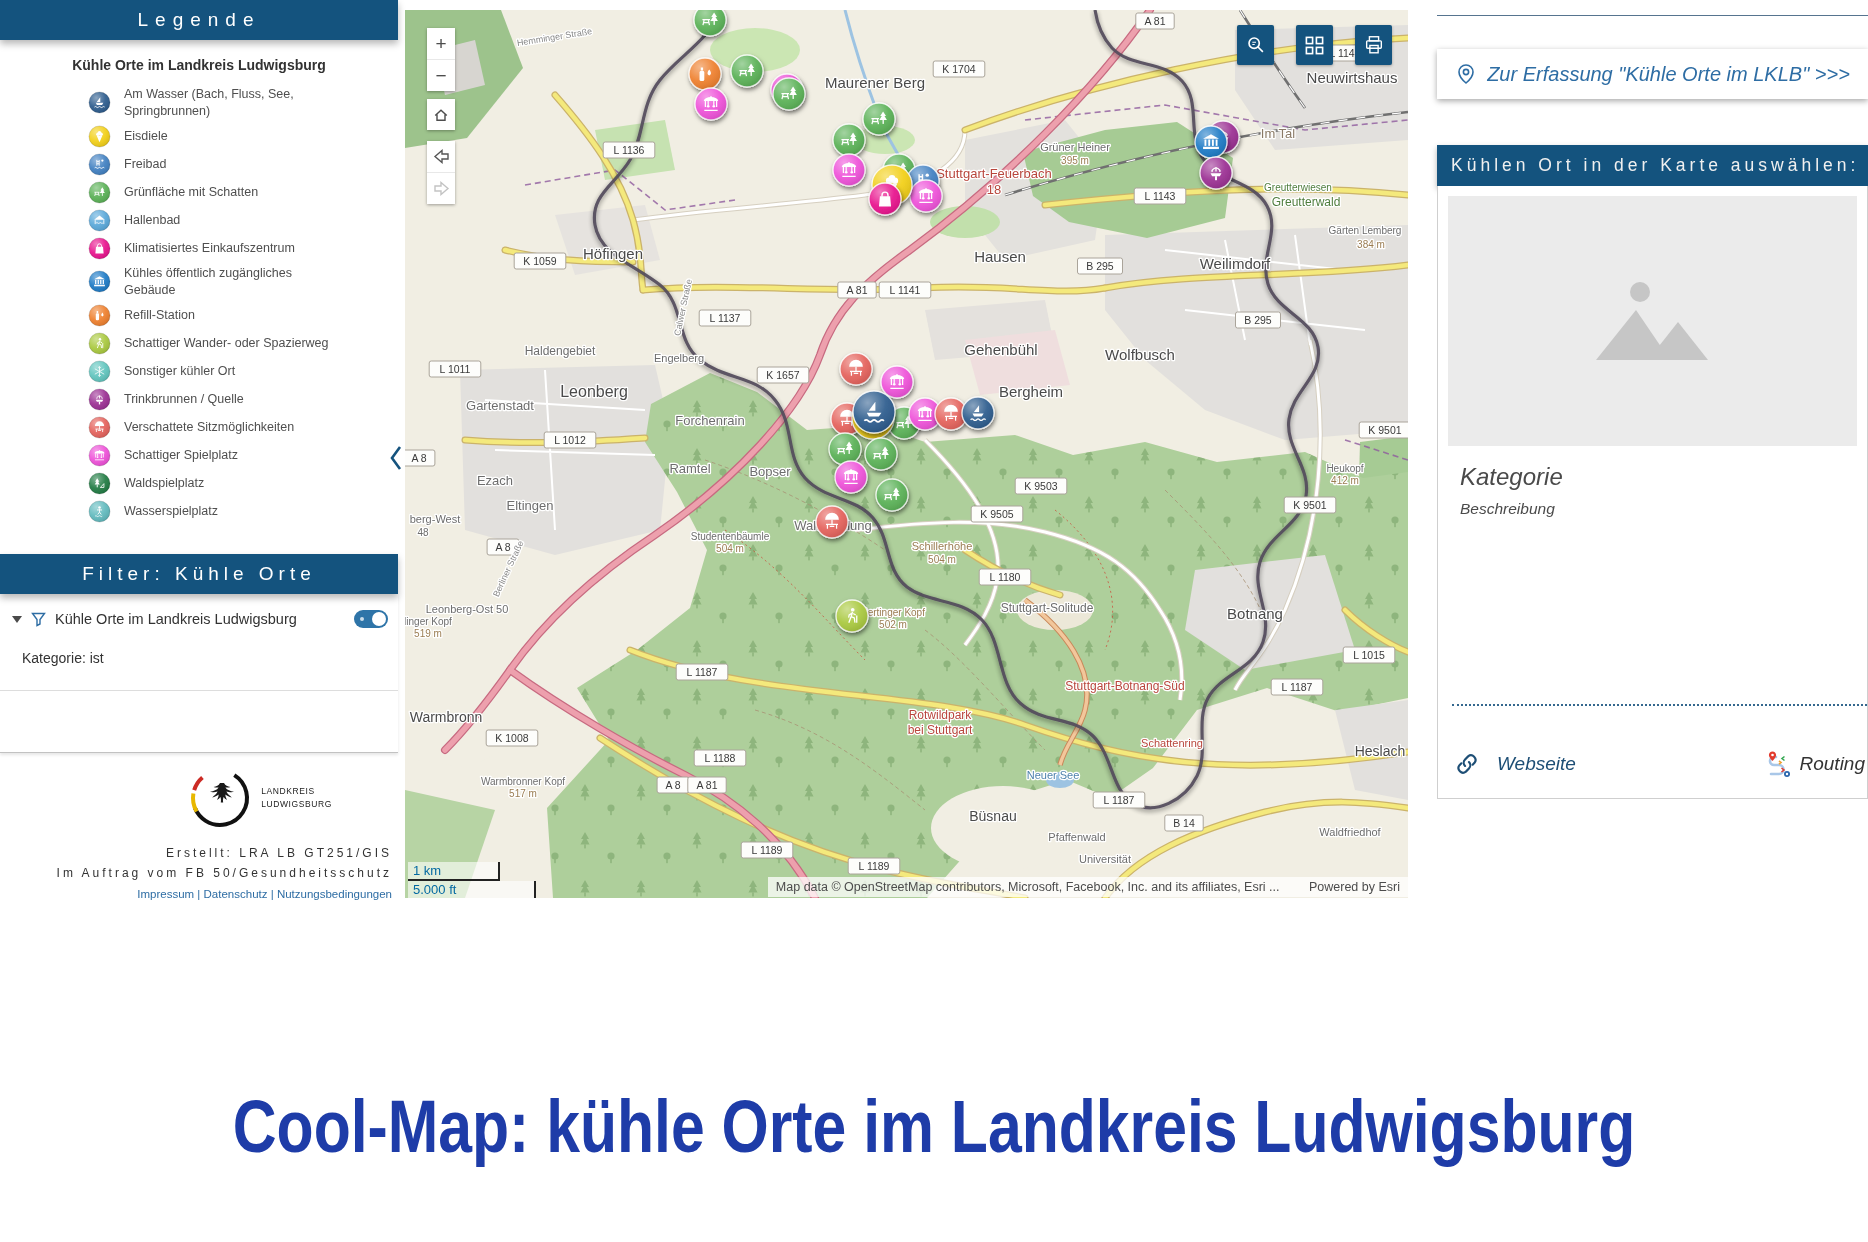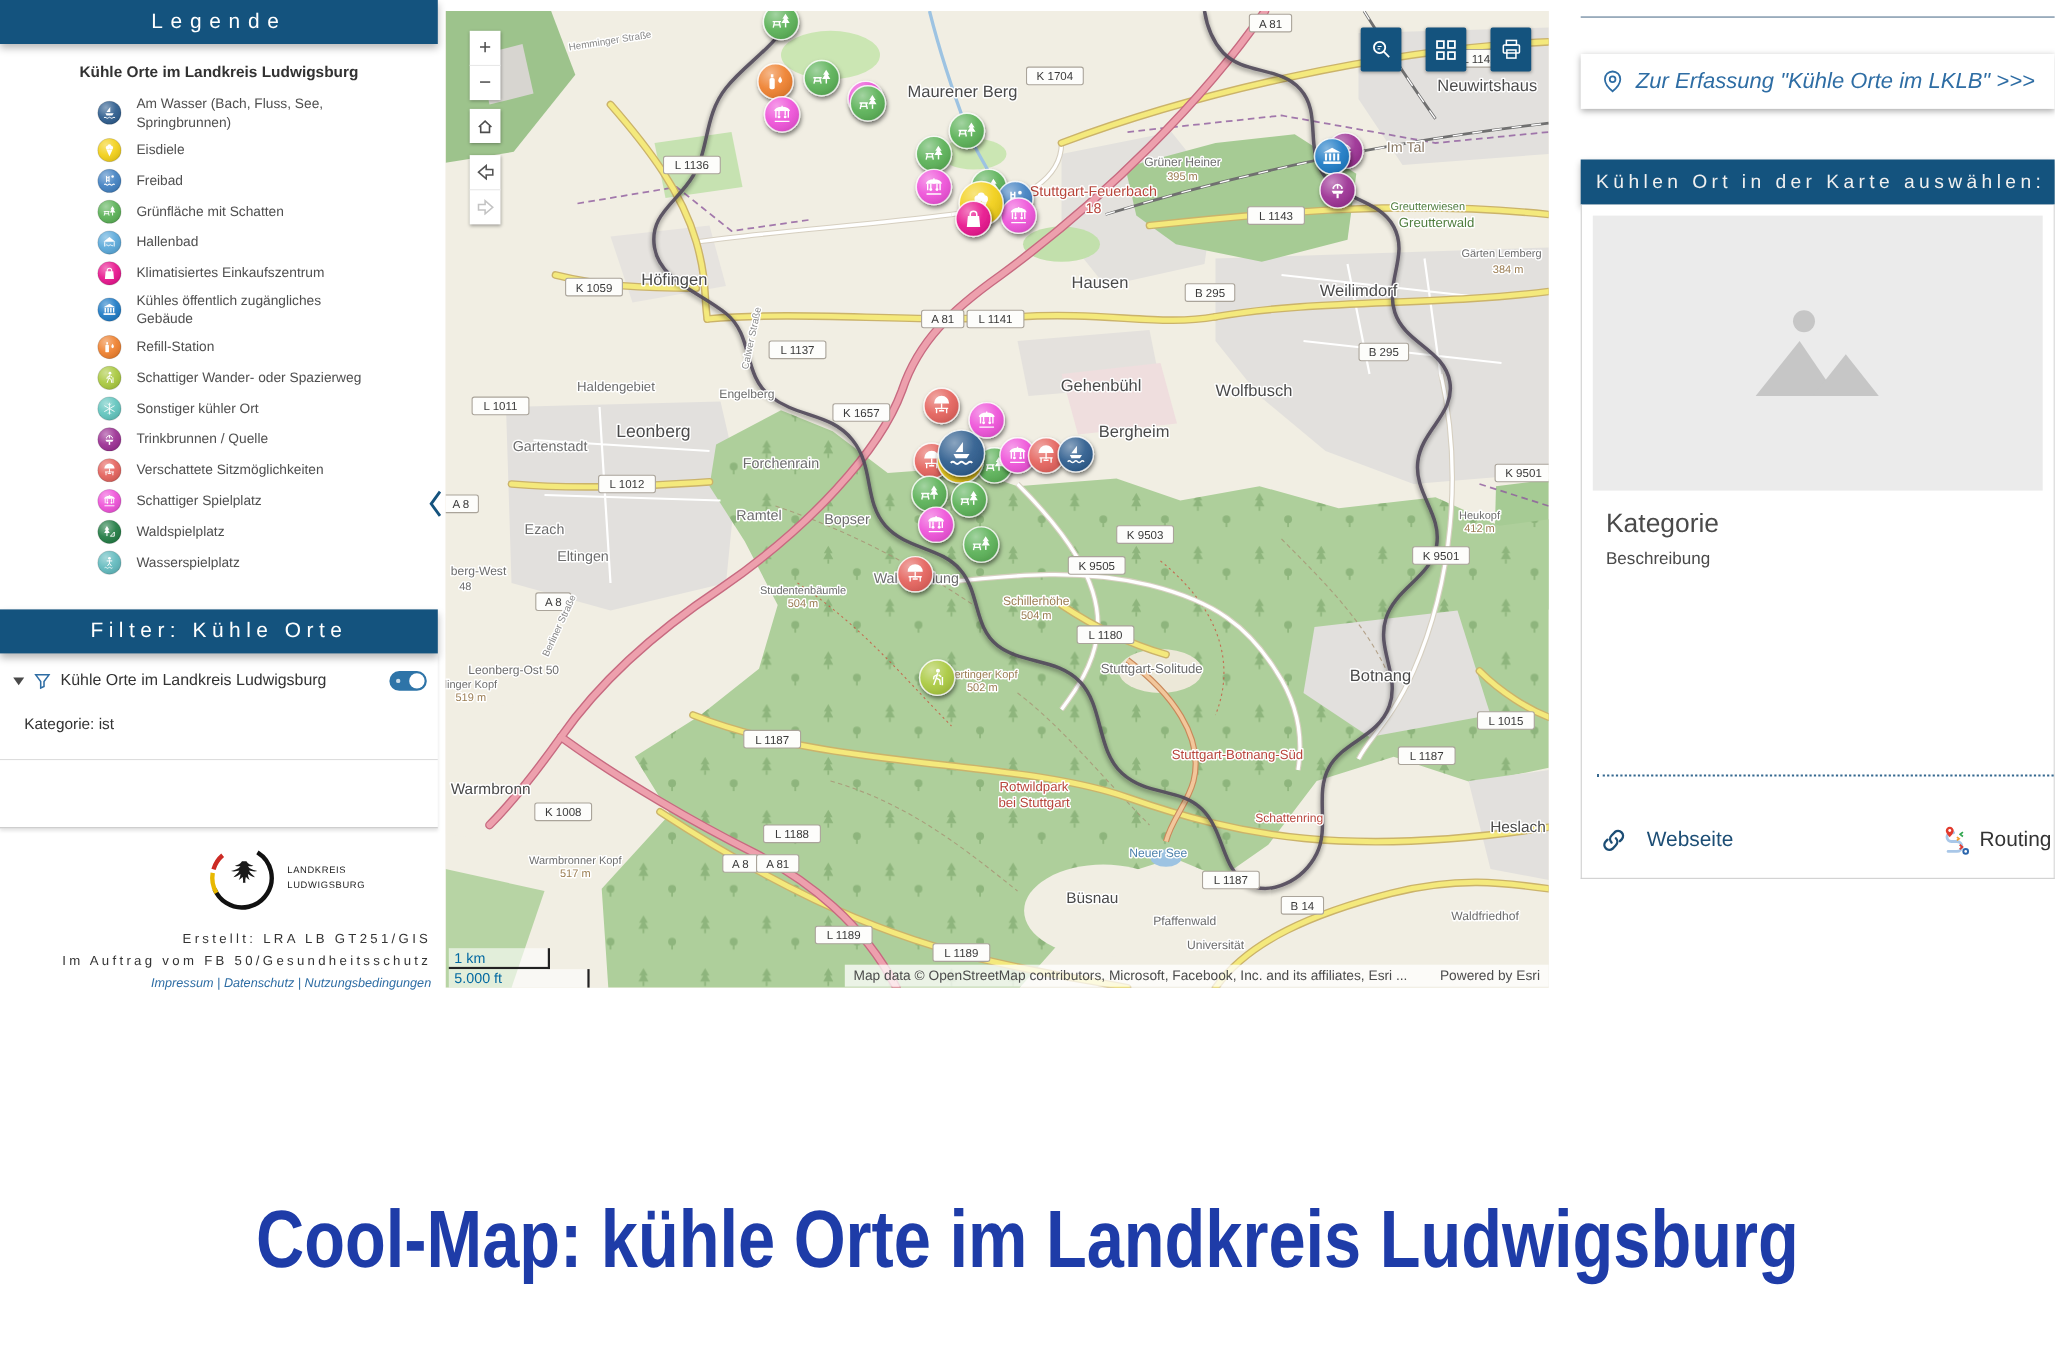--- a/index.html
+++ b/index.html
@@ -29,21 +29,21 @@
   .selectbox{margin-left:22px;width:352px;height:30px;border:1px solid #757575;background:#fff;
              display:flex;align-items:center;justify-content:space-between;padding:0 10px;
              font-size:14px;color:#222;box-sizing:border-box;}
   .chev{width:0;height:0;border:4.5px solid transparent;border-top:6px solid #555;margin-top:5px;}
   .inner-divider{margin-top:24px;border-top:1px solid #ddd;}
   .credits{position:absolute;top:752px;left:0;right:0;text-align:right;}
   .logo-row{display:flex;justify-content:flex-end;align-items:center;gap:9px;margin:14px 66px 0 0;padding-left:16px;}
   .logo-text{text-align:left;font-size:8.5px;letter-spacing:.6px;color:#222;line-height:1.5;}
   .cr-line1{margin:16px 6px 0 0;font-size:12px;letter-spacing:3px;color:#333;}
   .cr-line2{margin:6px 6px 0 0;font-size:12px;letter-spacing:3px;color:#333;}
-  .cr-links{margin:8px 6px 0 0;font-size:11.5px;color:#2e6da4;font-style:italic;}
+  .cr-links{margin:8px 6px 0 0;font-size:11.5px;color:#2e6da4;}
   .cr-links a{color:#2e6da4;text-decoration:none;}
   
   .collapse{position:absolute;left:387px;top:440px;width:18px;height:36px;display:flex;
             align-items:center;justify-content:center;cursor:pointer;}
   
   .map{position:absolute;left:405px;top:10px;width:1003px;height:888px;background:#f1eee3;overflow:hidden;}
   .map svg.base{position:absolute;left:0;top:0;}
   .mlbl{paint-order:stroke;stroke:#fff;stroke-width:2.6px;stroke-linejoin:round;font-family:"Liberation Sans",sans-serif;}
   .c-town{fill:#4a4a4a}.c-loc{fill:#6d6d6d}.c-loc2{fill:#8a7a66}.c-peak{fill:#9b7d52}
   .c-green{fill:#4f7d3e}.c-water{fill:#4f83ad}.c-red{fill:#b8463c}.c-street{fill:#8a8a8a}
@@ -65,21 +65,21 @@
   
   .right{position:absolute;left:1437px;top:0;width:431px;}
   .rp-title{margin-top:8px;text-align:center;color:#2e6da4;font-size:27px;letter-spacing:3px;line-height:1.32;}
   .rp-hr{margin:15px 0 0 0;border:none;border-top:1px solid #56748f;}
   .rp-link{margin-top:33px;height:50px;background:#fff;box-shadow:0 2px 6px rgba(0,0,0,.35);
            display:flex;align-items:center;justify-content:center;gap:10px;color:#2e6da4;
            font-style:italic;font-size:20px;cursor:pointer;}
   .rp-selectbar{margin-top:46px;height:41px;background:#14537e;color:#f0f0f0;font-size:17.5px;
                 letter-spacing:4px;display:flex;align-items:center;padding-left:14px;
                 box-shadow:0 3px 6px rgba(0,0,0,.3);white-space:nowrap;overflow:hidden;}
-  .rp-card{position:relative;height:592px;border:1px solid #cfcfcf;border-top:none;background:#fff;padding:10px;}
+  .rp-card{position:relative;height:592px;border:1px solid #cfcfcf;border-top:none;background:#fff;padding:10px;font-style:italic;}
   .placeholder{height:250px;background:#ebebeb;display:flex;align-items:center;justify-content:center;}
   .rp-kat{margin:17px 0 0 12px;font-size:24px;color:#4a4a4a;}
   .rp-desc{margin:9px 0 0 12px;font-size:15.5px;color:#4a4a4a;}
   .rp-dotted{position:absolute;left:14px;right:0;bottom:92px;border-top:2px dotted #35688f;}
   .rp-foot{position:absolute;left:16px;right:2px;bottom:20px;display:flex;justify-content:space-between;align-items:center;}
   .ws{display:flex;align-items:center;gap:17px;font-size:19px;color:#1d4e75;cursor:pointer;}
   .rt{display:flex;align-items:center;gap:8px;font-size:19px;color:#333;cursor:pointer;}
   
   .big-title{position:absolute;top:1034px;left:0;width:1868px;text-align:center;font-size:74px;
              font-weight:bold;color:#1e3ca8;transform:scaleX(.82);letter-spacing:0;}

